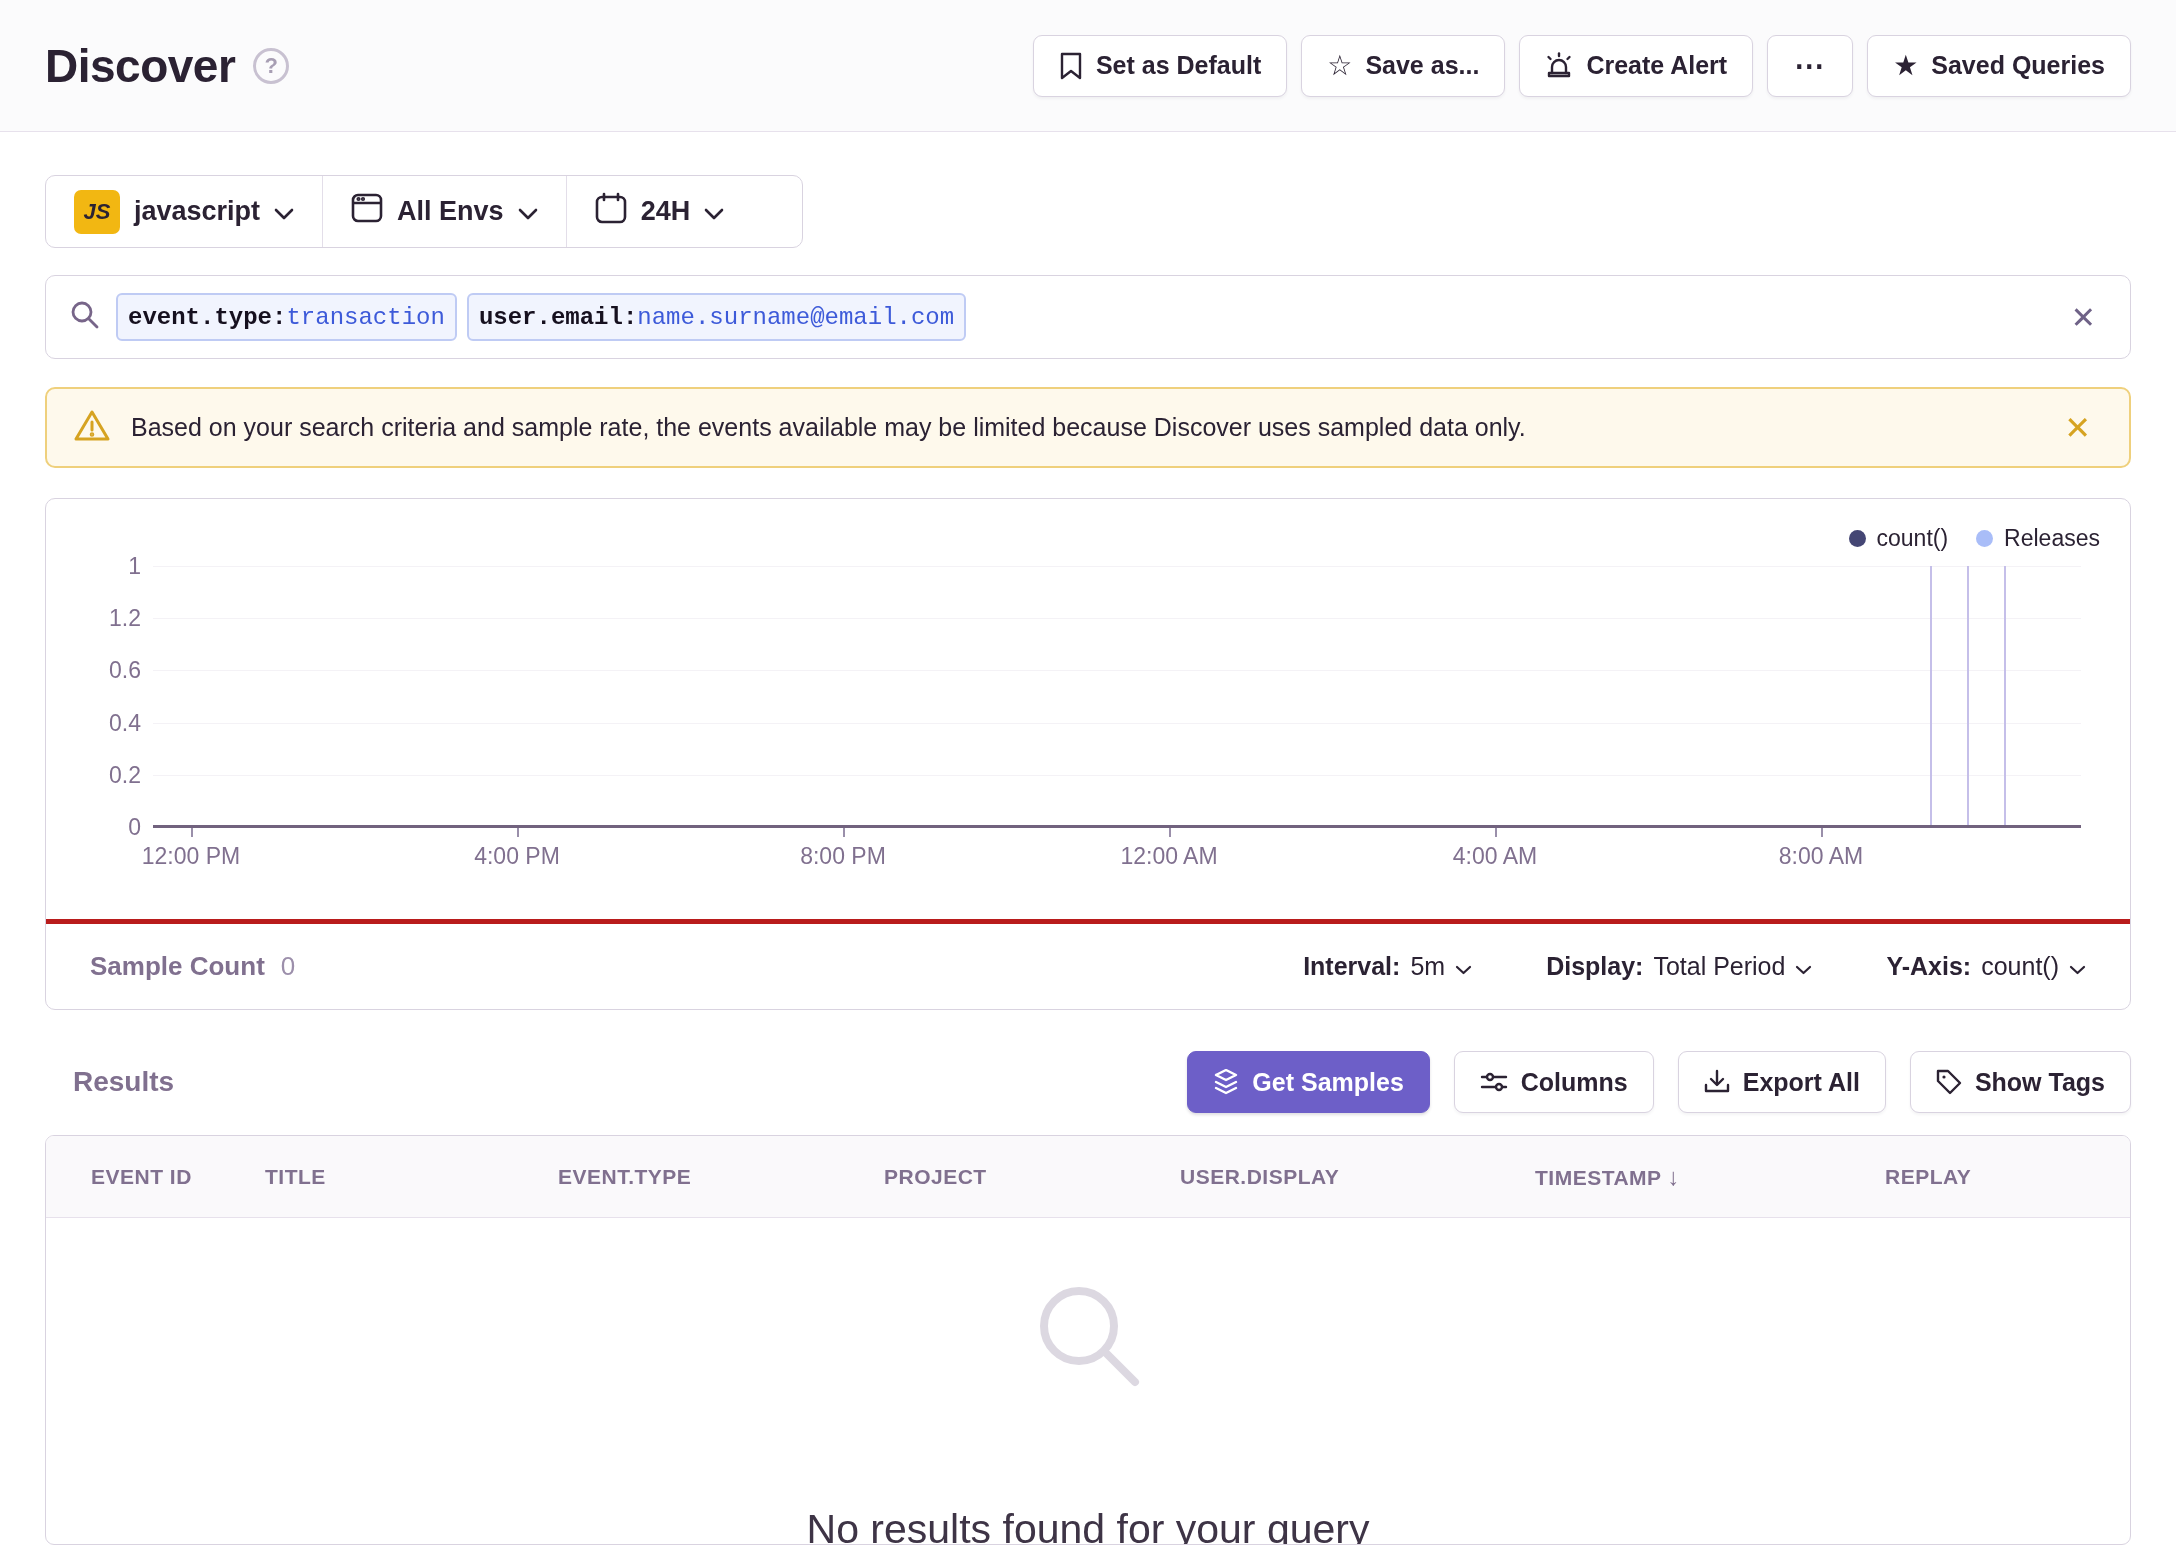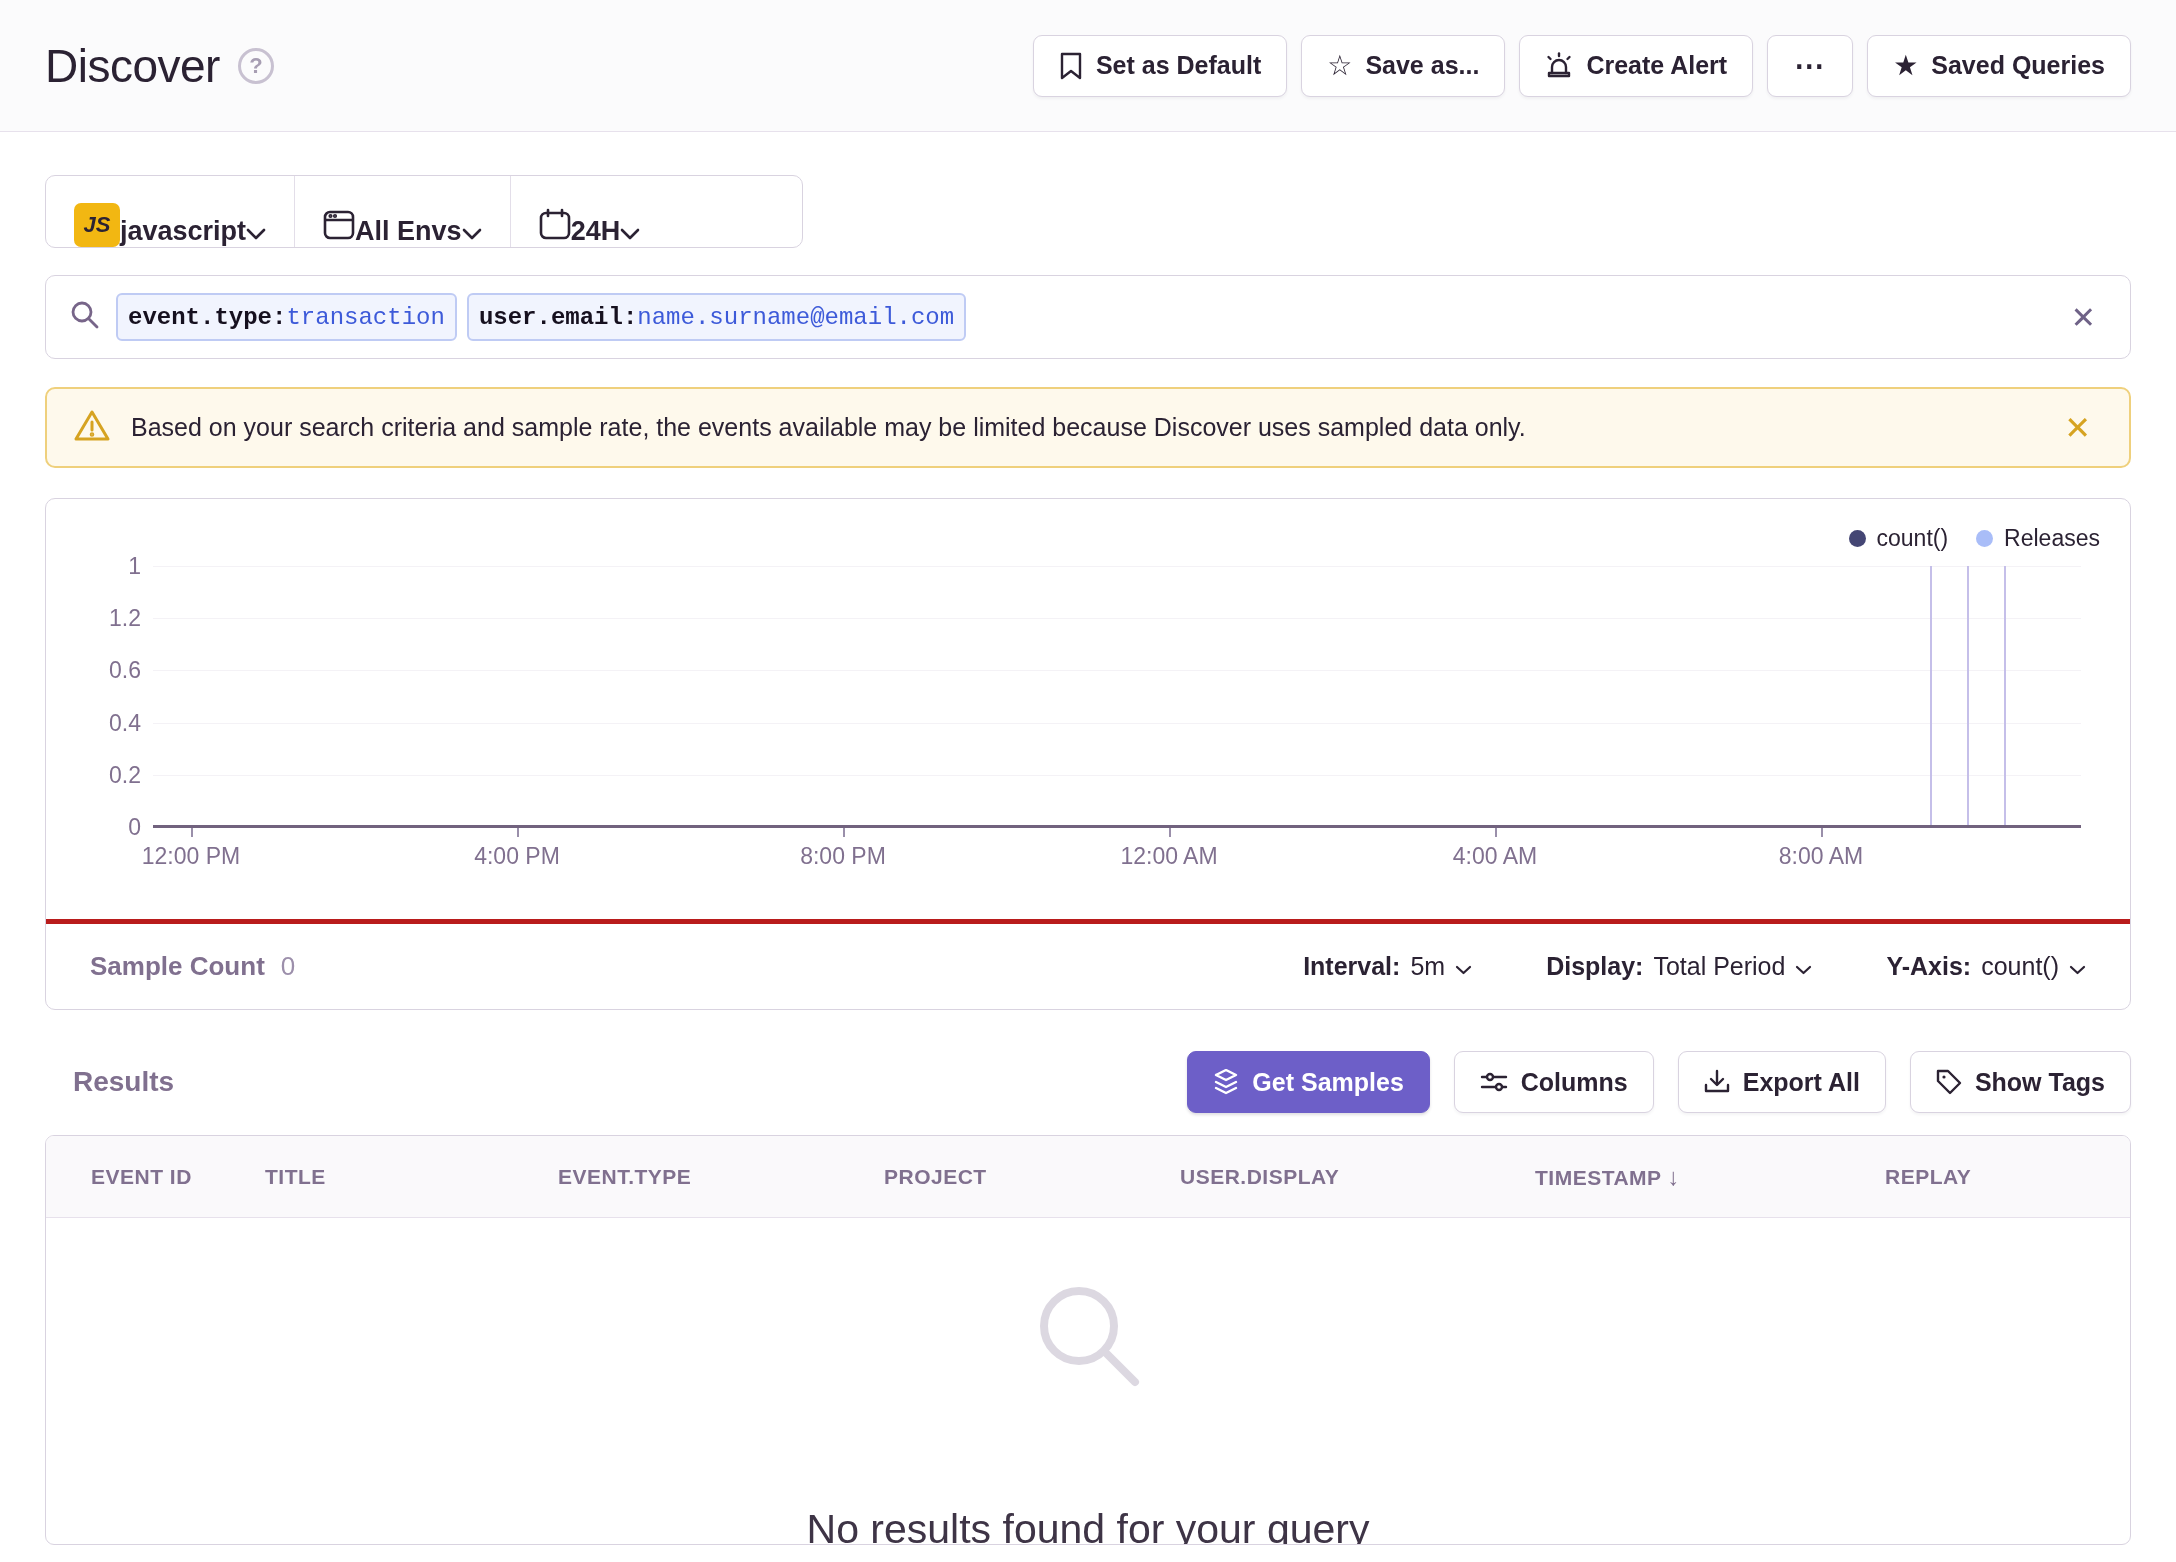--- a/index.html
+++ b/index.html
@@ -11,21 +11,21 @@
     color: #2B2233;
   }
   .page { position: relative; width: 2176px; height: 1562px; overflow: hidden; background: #fff; }
 
   
   .header {
     position: absolute; top: 0; left: 0; right: 0; height: 132px;
     background: #FBFBFC; border-bottom: 1px solid #E7E1EC;
     display: flex; align-items: center; padding: 0 45px;
   }
-  .page-title { font-size: 46px; font-weight: 400; letter-spacing: -0.5px; color: #2B2233; }
+  .page-title { font-size: 46px; font-weight: 700; letter-spacing: -0.5px; color: #2B2233; }
   .help-badge {
     width: 36px; height: 36px; margin-left: 18px; border: 3px solid #C8C1D1;
     border-radius: 50%; color: #A79EB3; font-size: 22px; font-weight: 700;
     display: flex; align-items: center; justify-content: center; cursor: pointer;
   }
   .header-actions { margin-left: auto; display: flex; align-items: center; gap: 14px; }
   .btn {
     display: inline-flex; align-items: center; justify-content: center; gap: 13px;
     height: 62px; padding: 0 25px; background: #fff;
     border: 1px solid #D9D3E0; border-radius: 9px;
@@ -36,21 +36,21 @@
   .btn-ellipsis { padding: 0 26px; font-size: 30px; font-weight: 700; letter-spacing: 2px; }
   .btn svg { display: block; }
 
   
   .filter-bar {
     position: absolute; top: 175px; left: 45px; height: 73px; width: 758px;
     background: #fff; border: 1px solid #D9D3E0; border-radius: 10px;
     display: flex; align-items: stretch; overflow: hidden;
   }
   .filter-item {
-    display: flex; align-items: flex-end; padding: 0 28px;
+    display: flex; align-items: center; gap: 14px; padding: 0 28px;
     font-size: 27px; font-weight: 700; color: #2B2233; cursor: pointer;
   }
   .filter-item + .filter-item { border-left: 1px solid #E3DEE9; }
   .js-badge {
     width: 46px; height: 44px; background: #F2B712; border-radius: 7px;
     display: flex; align-items: center; justify-content: center;
     font-size: 22px; font-weight: 800; color: #2B2233; font-style: italic;
   }
   .chev { color: #2B2233; }
 

